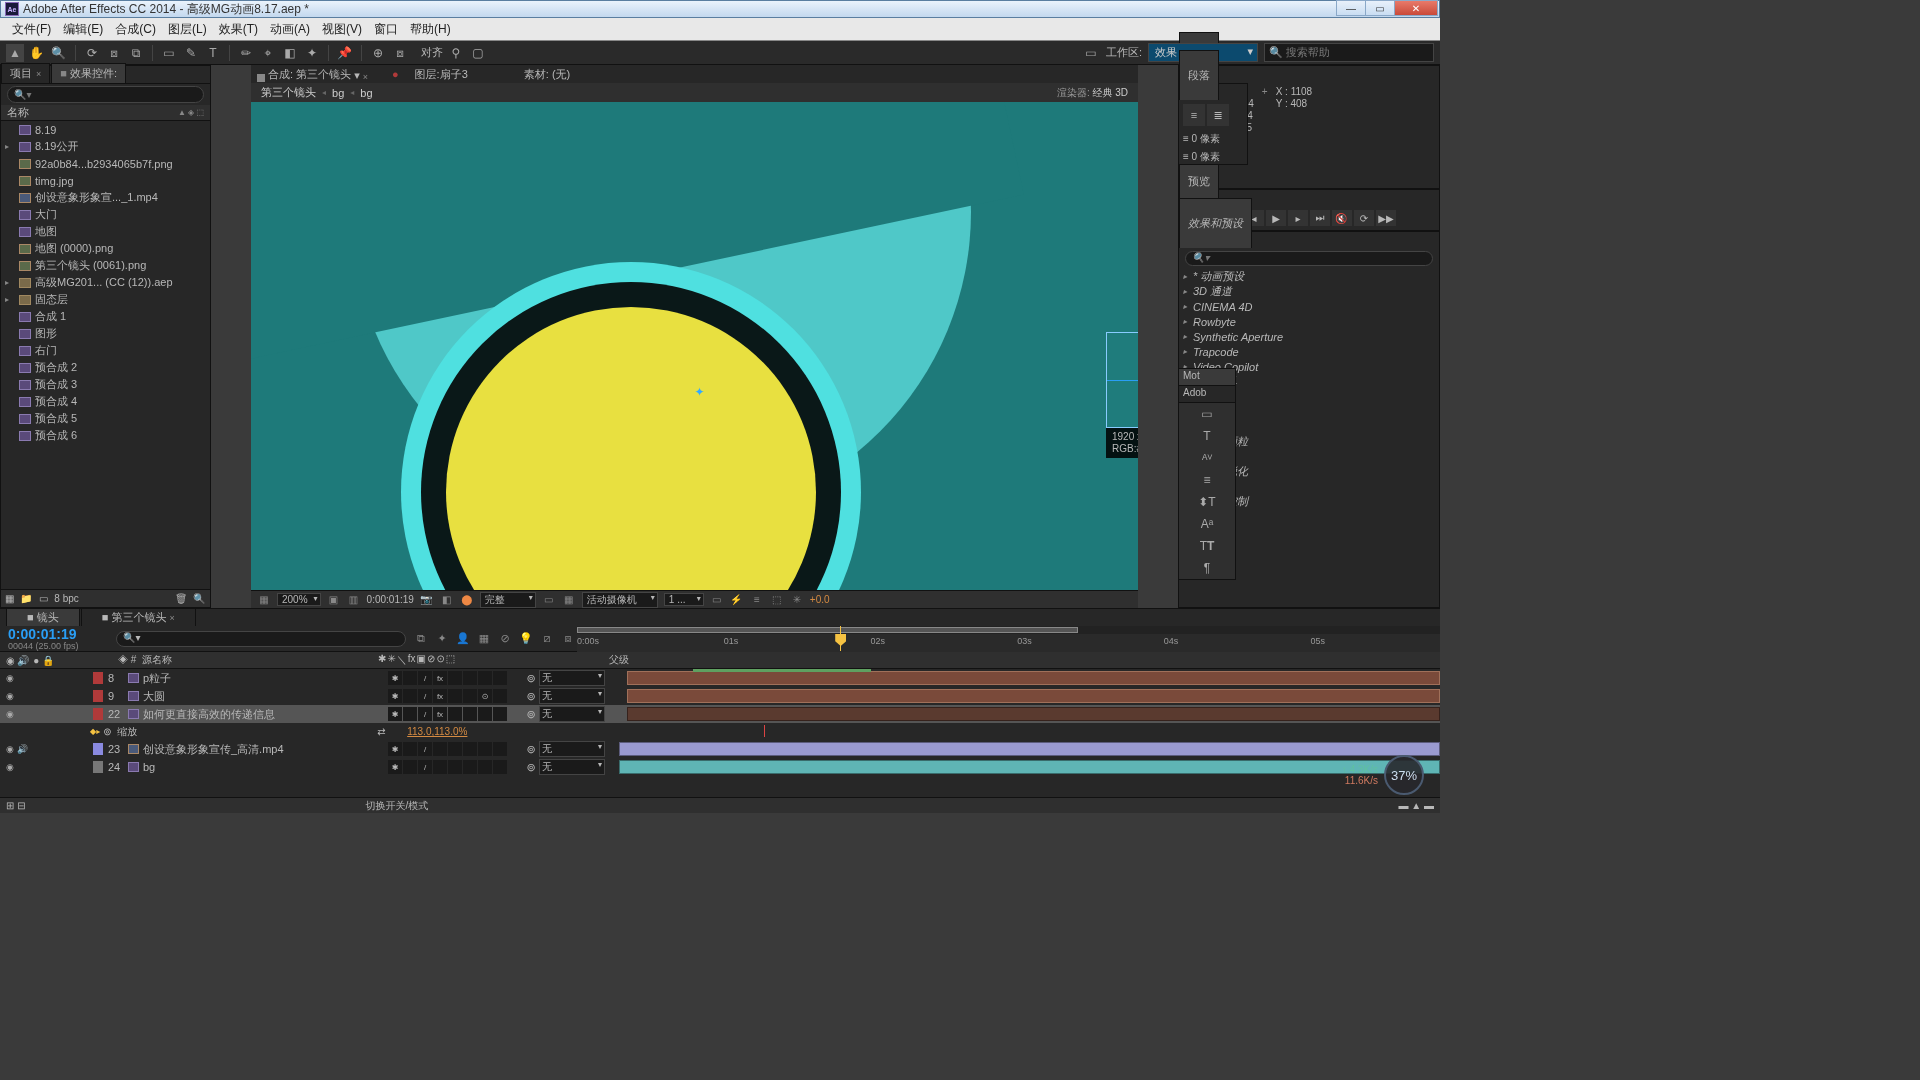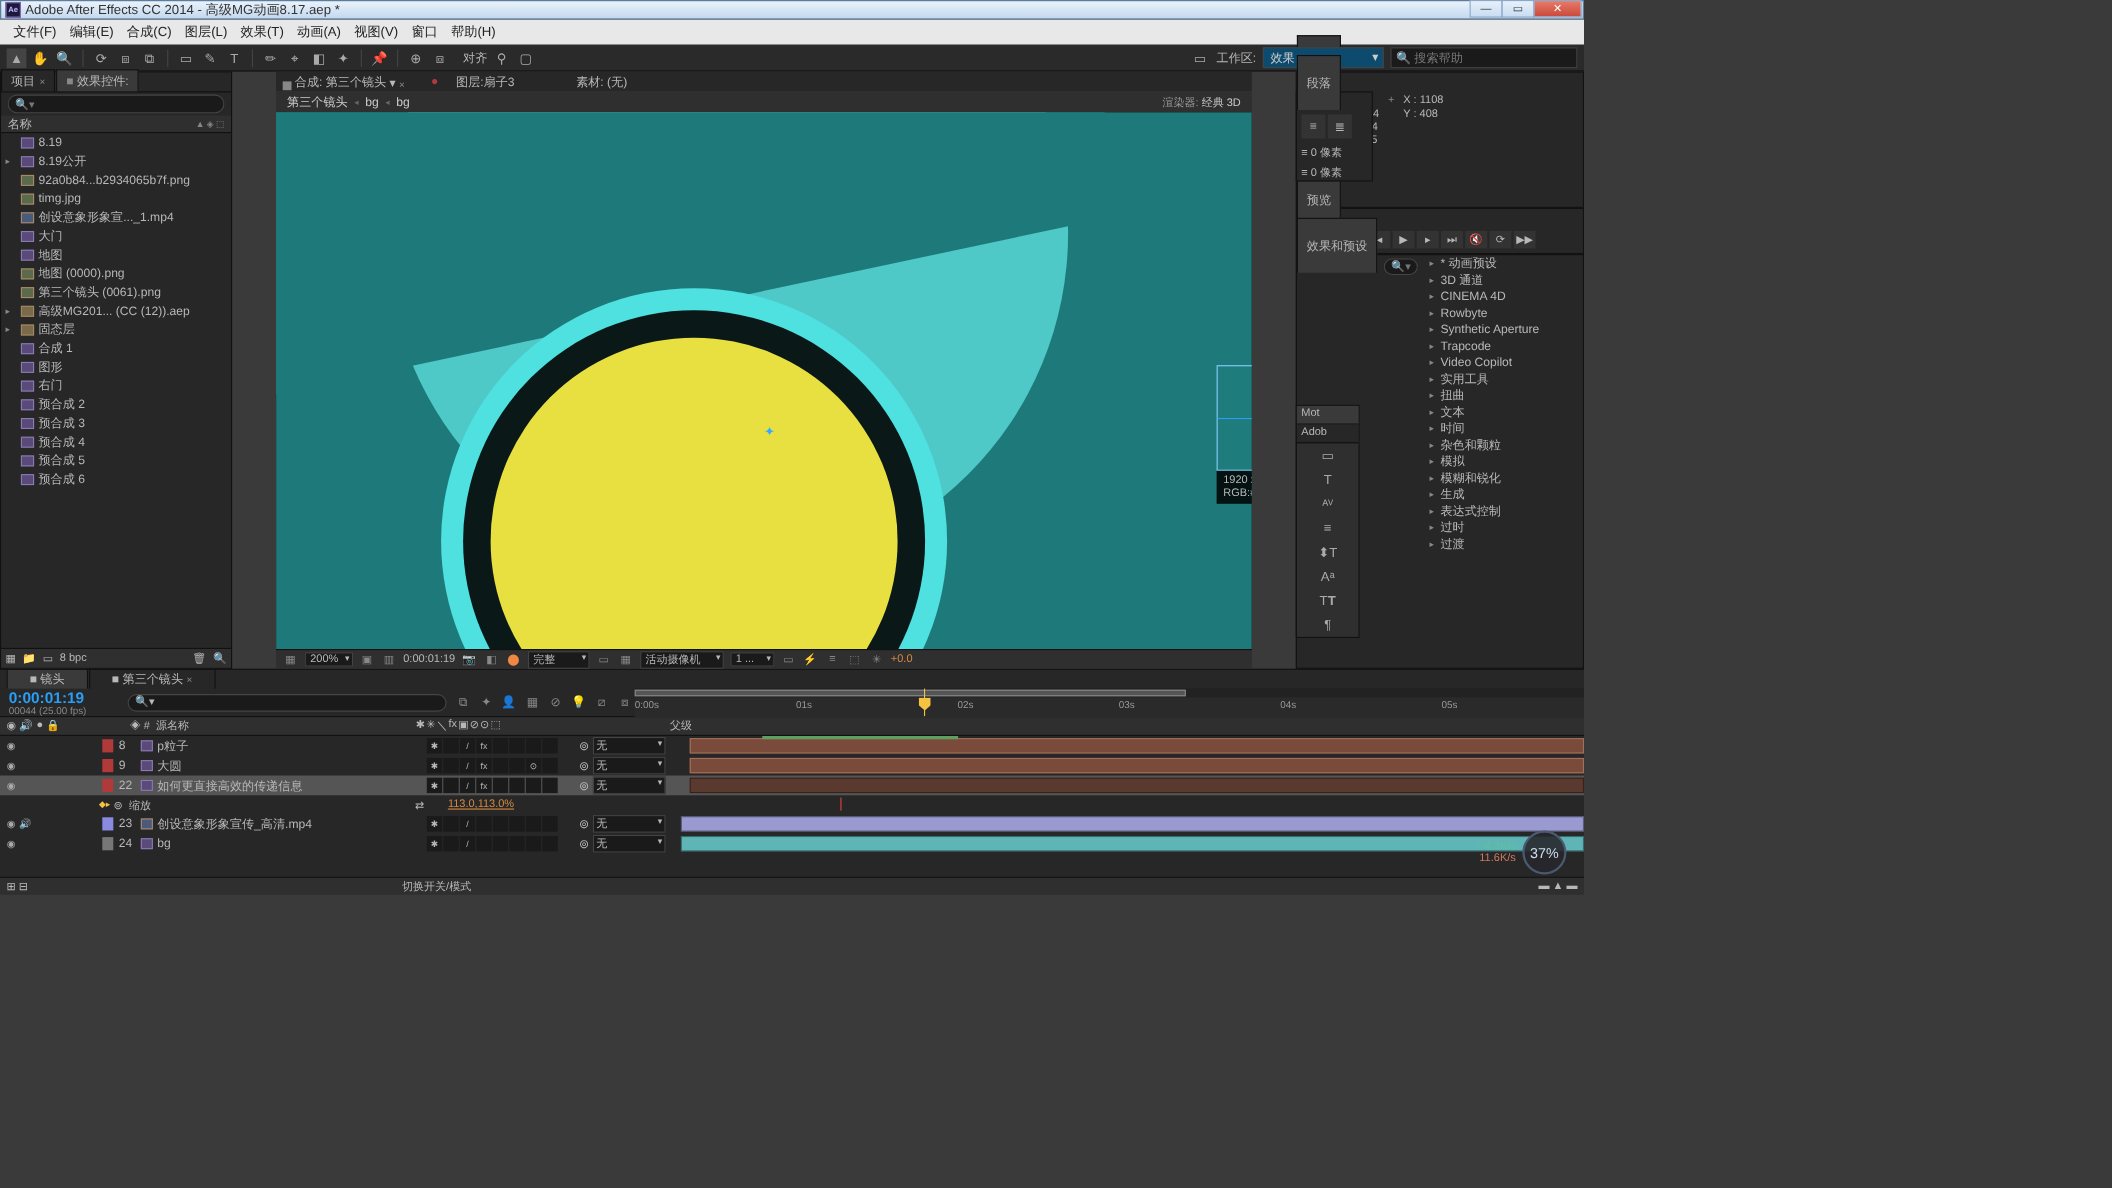--- a/index.html
+++ b/index.html
@@ -441,21 +441,21 @@
         <div class="pc">◂</div>
         <div class="pc">▶</div>
         <div class="pc">▸</div>
         <div class="pc">⏭</div>
         <div class="pc">🔇</div>
         <div class="pc">⟳</div>
         <div class="pc">▶▶</div>
       </div>
     </div>
 
-    <div class="rpanel" style="flex:1; display:flex; ">
+    <div class="rpanel" style="flex:1; display:flex; flex-direction:column;font-style:italic;">
       <div class="ptabs">
             <div class="ptab2">效果和预设</div>
           </div>
       <div class="effects-search">🔍▾</div>
       <div class="fx-list" id="fx-list">
             <div class="fx-row">
               <span class="tw">▸</span>
               <span>* 动画预设</span>
             </div>
             <div class="fx-row">

